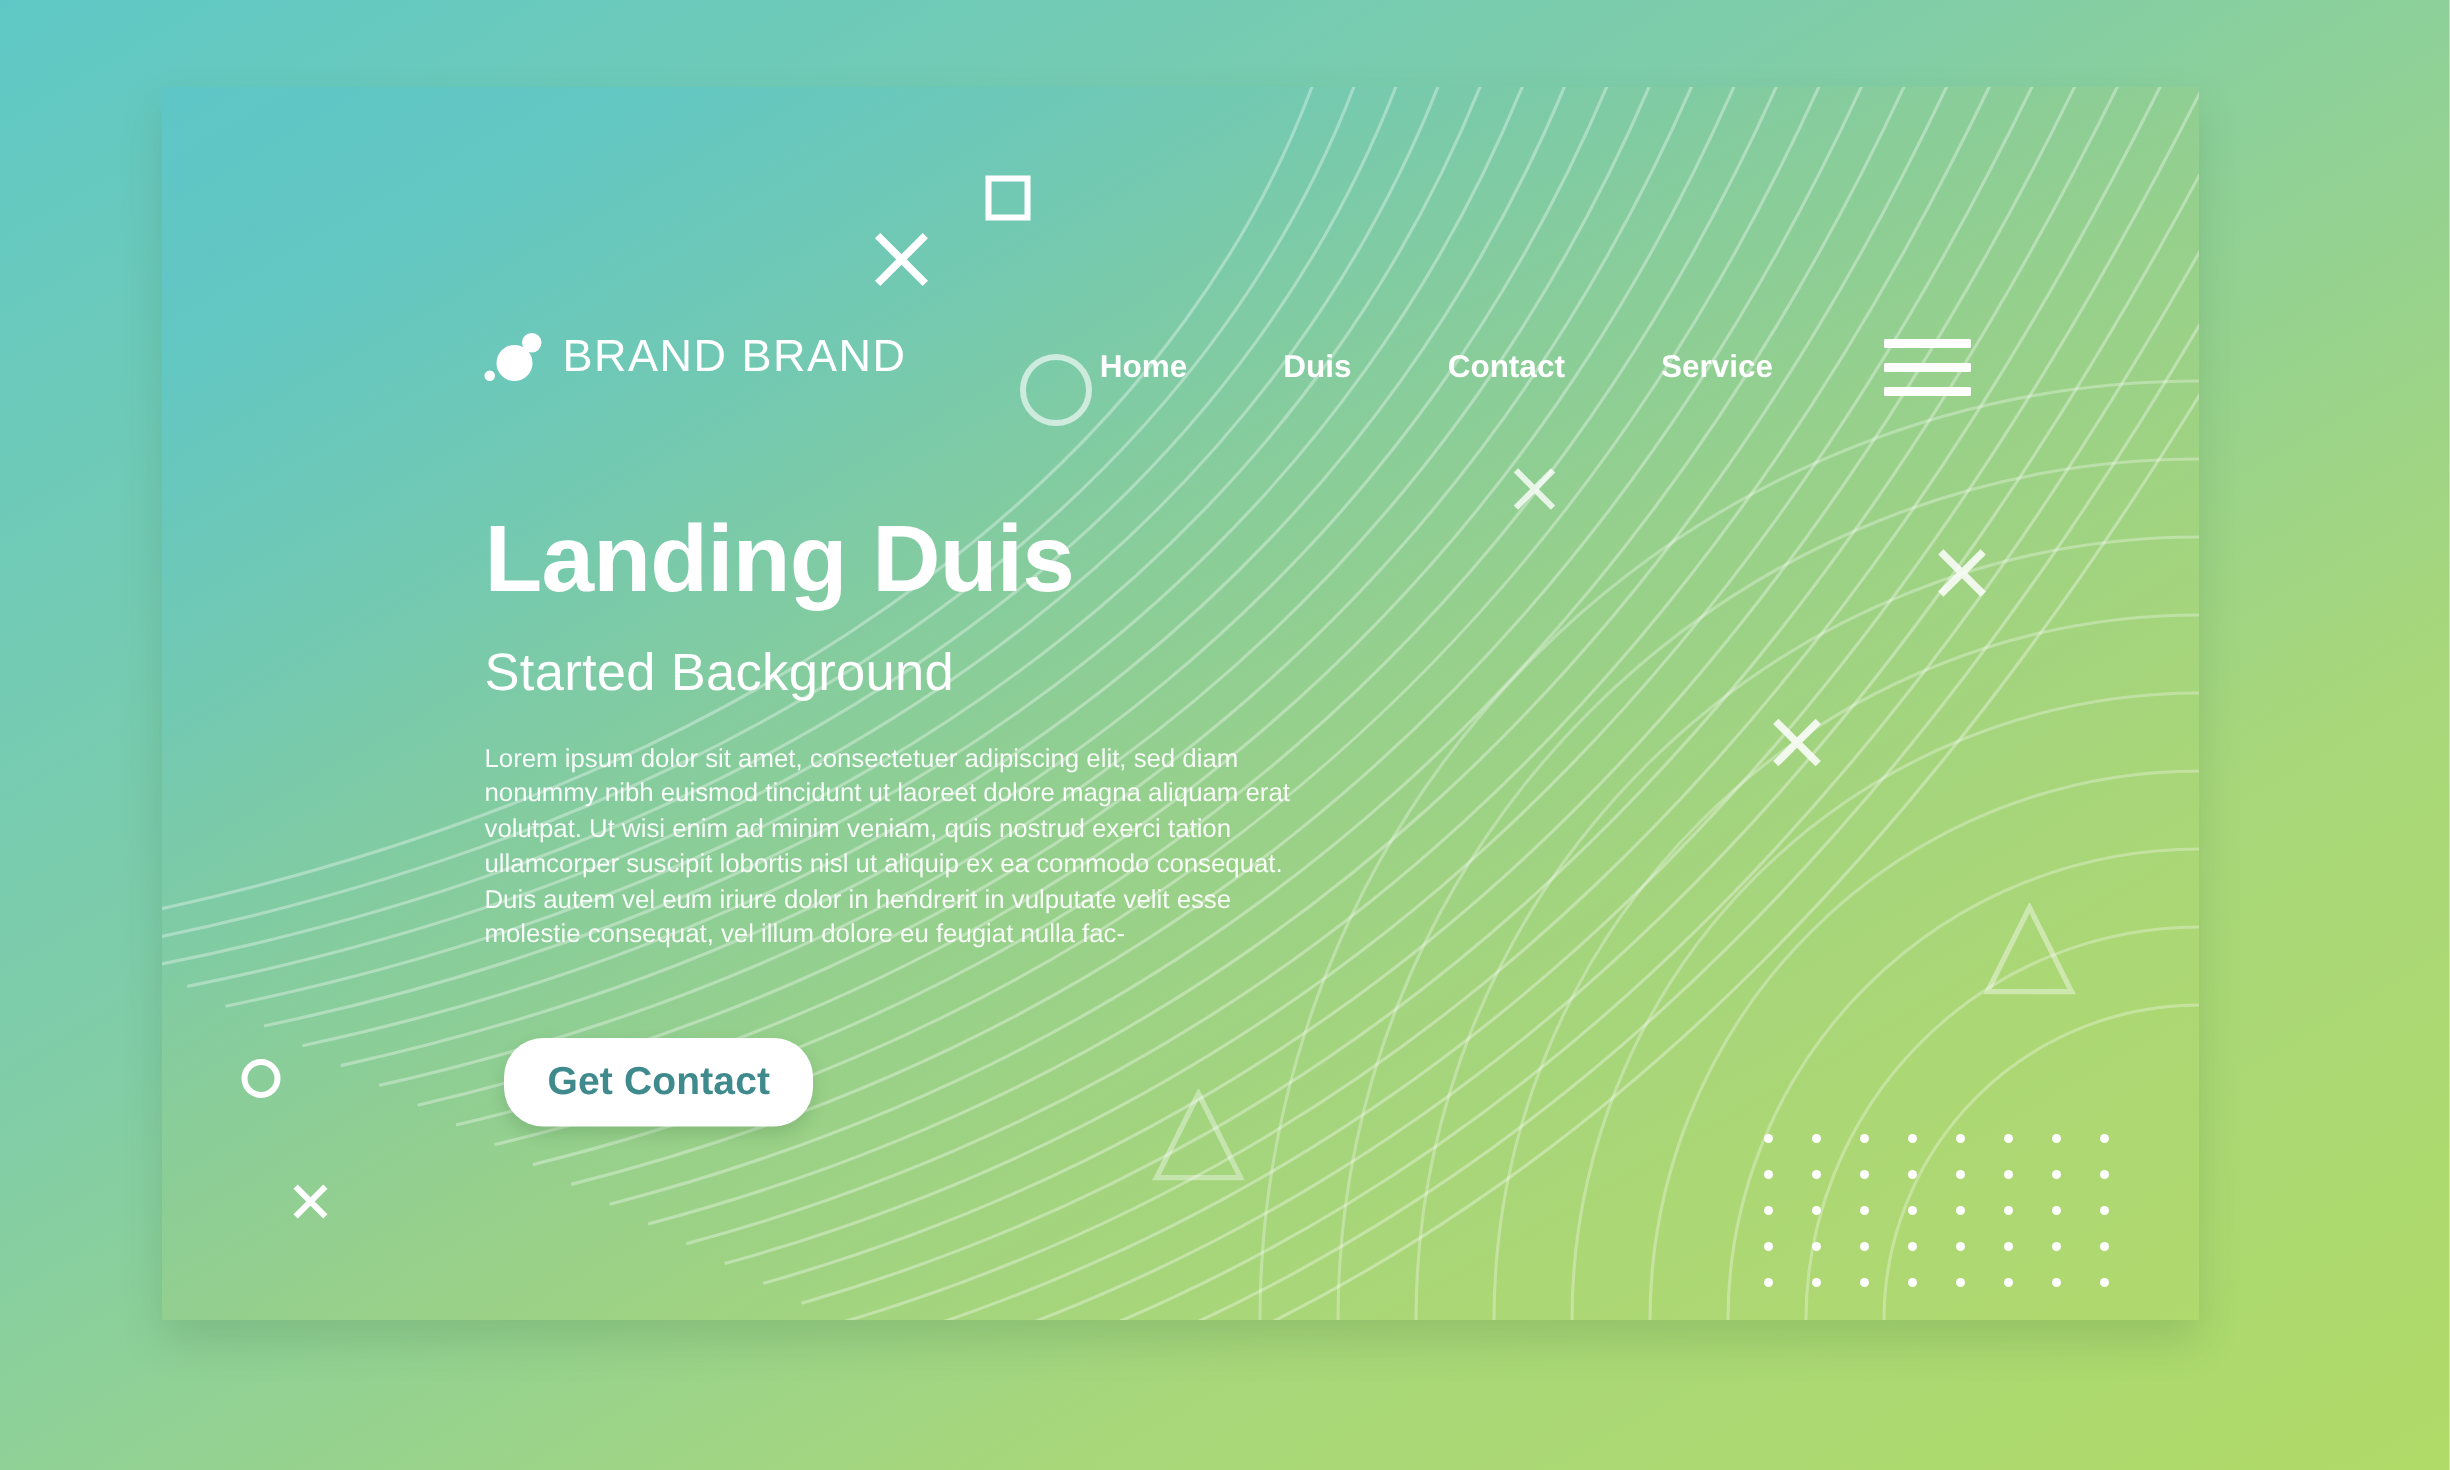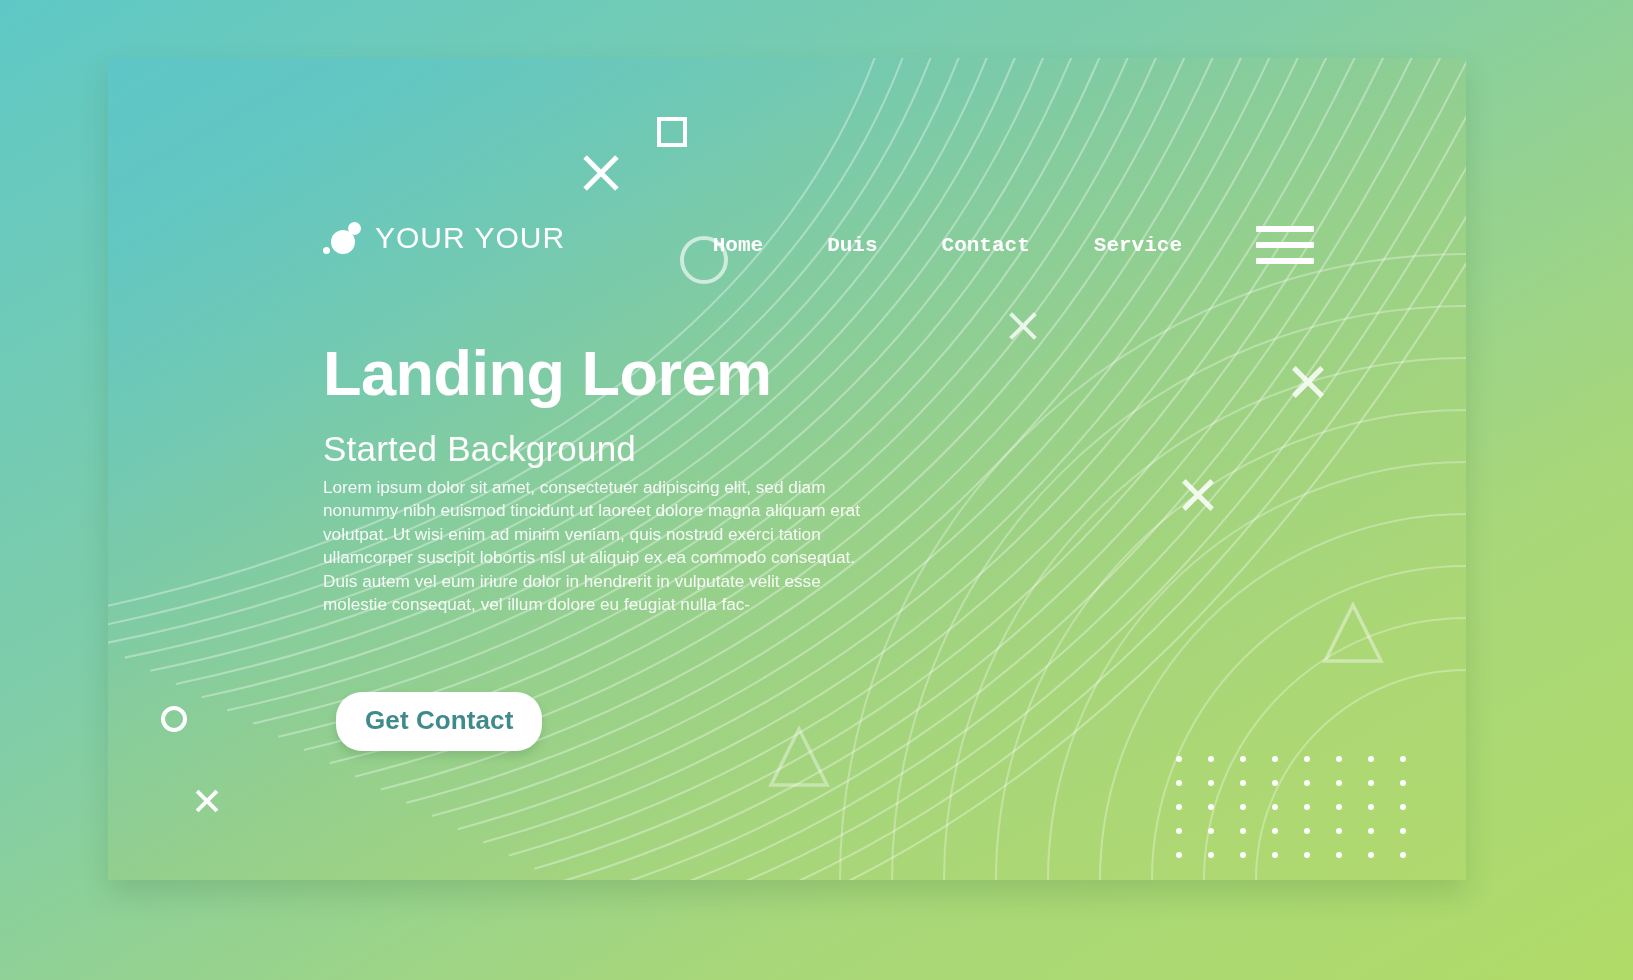--- a/index.html
+++ b/index.html
@@ -63,37 +63,37 @@
     white-space:nowrap;
   }
 
   #nav { position:absolute; right:0; top:168px; display:flex; align-items:center; }
   #nav .item {
     color:#ffffff; font-size:21px; font-weight:700; white-space:nowrap;
     cursor:pointer;
   }
   #nav .item + .item { margin-left:0; }
   #navlist { display:flex; gap:0; }
-  #navlist .item { padding:0 32px;font-family:Liberation Mono, monospace; }
+  #navlist .item { padding:0 32px; }
   #burger { margin-left:42px; margin-right:152px; width:58px; height:38px;
     display:flex; flex-direction:column; justify-content:space-between; cursor:pointer; }
   #burger i { display:block; height:6px; background:#ffffff; border-radius:1px; }
 
   
   #copy { position:absolute; left:215px; top:283px; width:600px; }
   #title {
     color:#ffffff; font-size:63px; font-weight:700; line-height:1.04;
     letter-spacing:-0.5px;
   }
   #subtitle {
     margin-top:22px; color:#ffffff; font-size:35px; font-weight:400;
     letter-spacing:0.2px;
   }
   #para {
-    margin-top:7px; color:rgba(255,255,255,0.93); font-size:17.2px;
+    margin-top:25px; color:rgba(255,255,255,0.93); font-size:17.2px;
     line-height:23.6px; width:566px; font-weight:400;
   }
   #cta {
     position:absolute; left:228px; top:634px;
     background:#ffffff; border:none; border-radius:26px;
     padding:13px 29px 15px 29px;
     font-family:"Liberation Sans", sans-serif;
     font-size:26px; font-weight:700; letter-spacing:0.1px;
     box-shadow:0 5px 10px rgba(60,110,60,0.22);
     cursor:pointer;
@@ -230,39 +230,39 @@
     </div>
 
   <header id="header">
 
     <div id="brand">
       <span class="logo">
         <span class="b1"></span>
           <span class="b2"></span>
           <span class="b3"></span>
       </span>
-      <span class="name">YOUR YOUR</span>
+      <span class="name">BRAND BRAND</span>
     </div>
 
     <nav id="nav">
       <div id="navlist">
         <a class="item">Home</a>
         <a class="item">Duis</a>
         <a class="item">Contact</a>
         <a class="item">Service</a>
       </div>
       <div id="burger">
         <i></i>
           <i></i>
           <i></i>
       </div>
     </nav>
   </header>
 
   <div id="copy">
-    <h1 id="title">Landing Lorem</h1>
+    <h1 id="title">Landing Duis</h1>
     <h2 id="subtitle">Started Background</h2>
     <p id="para">Lorem ipsum dolor sit amet, consectetuer adipiscing elit, sed diam nonummy nibh euismod tincidunt ut laoreet dolore magna aliquam erat volutpat. Ut wisi enim ad minim veniam, quis nostrud exerci tation ullamcorper suscipit lobortis nisl ut aliquip ex ea commodo consequat. Duis autem vel eum iriure dolor in hendrerit in vulputate velit esse molestie consequat, vel illum dolore eu feugiat nulla fac-</p>
   </div>
 
   <button id="cta" style="color: rgb(63, 138, 140);">Get Contact</button>
 
 </section>
 
 </body></html>

